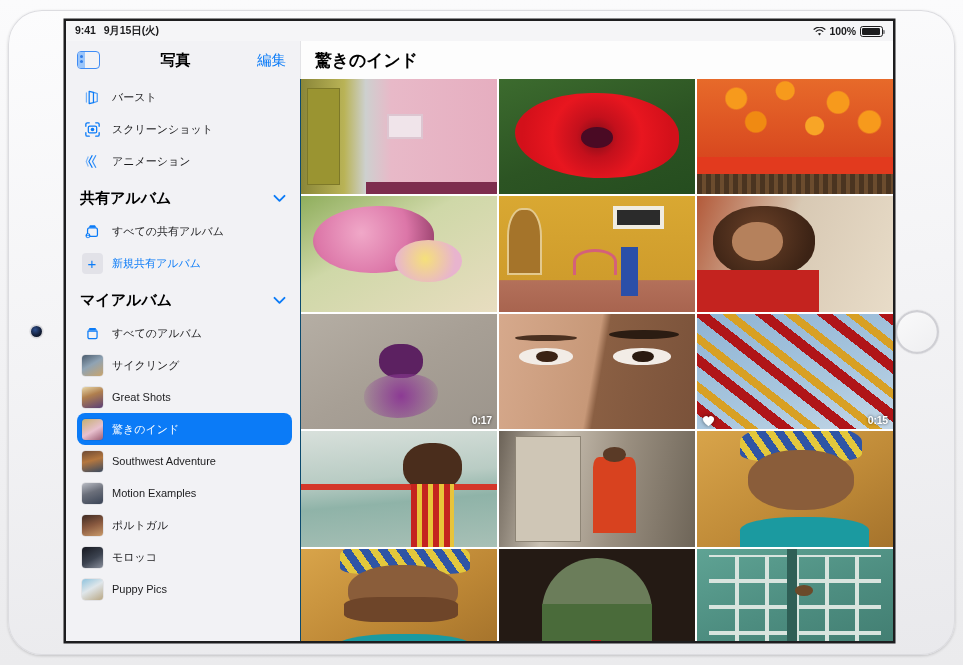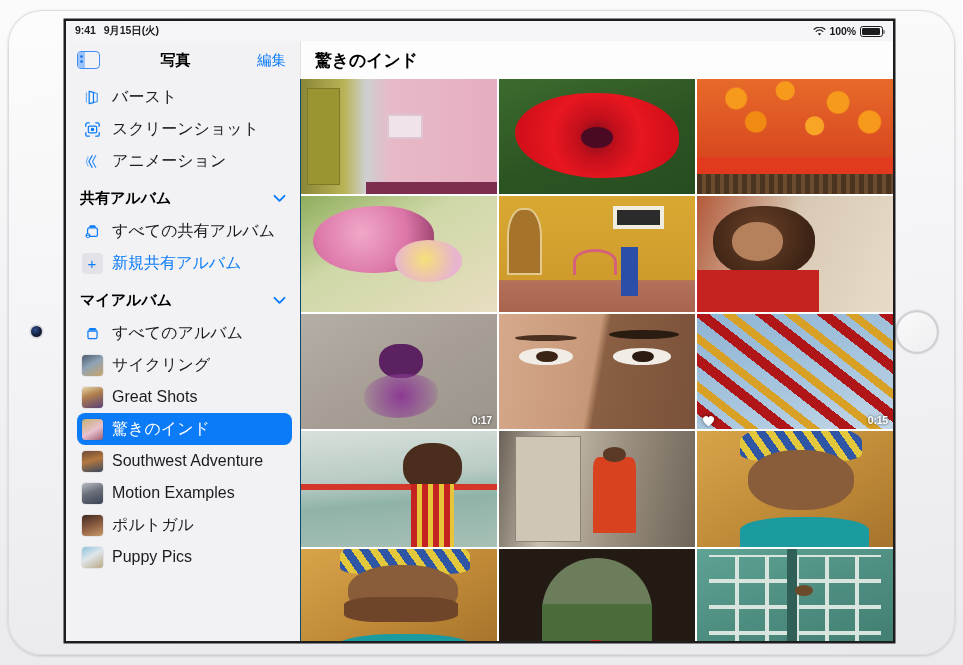--- a/index.html
+++ b/index.html
@@ -169,21 +169,21 @@
   }
   .side-row {
     height: 32px;
     display: flex; align-items: center;
     padding: 0 12px 0 14px;
     cursor: pointer;
     position: relative;
   }
   .side-row .ico { width: 24px; flex: 0 0 24px; display: flex; align-items: center; justify-content: center; }
   .side-row .label {
-    font-size: 16px; color: #1c1c1e;
+    font-size: 11px; color: #1c1c1e;
     margin-left: 8px; white-space: nowrap; overflow: hidden;
   }
   .side-row.blue .label { color: #0b7bf7; }
   .side-row.selected {
     background: #0b7bf7;
     margin: 0 8px 0 11px;
     border-radius: 8px;
     padding-left: 3px;
   }
   .side-row.selected .label { color: #fff; }
@@ -374,20 +374,26 @@
             <div class="label">Motion Examples</div>
           </div>
           <div class="side-row">
             <div class="ico">
               <div class="thumb" style="background: linear-gradient(160deg, rgb(62, 42, 34) 0%, rgb(138, 90, 64) 50%, rgb(201, 154, 106) 100%);"></div>
             </div>
             <div class="label">ポルトガル</div>
           </div>
           <div class="side-row">
             <div class="ico">
+              <div class="thumb" style="background: linear-gradient(150deg, rgb(22, 24, 32) 0%, rgb(60, 67, 80) 55%, rgb(138, 143, 156) 100%);"></div>
+            </div>
+            <div class="label">モロッコ</div>
+          </div>
+          <div class="side-row">
+            <div class="ico">
               <div class="thumb" style="background: linear-gradient(150deg, rgb(143, 195, 221) 0%, rgb(223, 230, 234) 45%, rgb(185, 167, 132) 100%);"></div>
             </div>
             <div class="label">Puppy Pics</div>
           </div>
         </div>
       <div id="grid">
           <div class="cell">
             <div class="img">
               <div style="position:absolute;inset:0;background:linear-gradient(90deg,#8a8638 0%,#b9b356 22%,#cdd0cf 33%,#e8b9c8 46%,#e6aec0 100%)"></div>
      <div style="position:absolute;left:3%;top:8%;width:17%;height:84%;background:#9a9431;border:1px solid #7d7828"></div>

